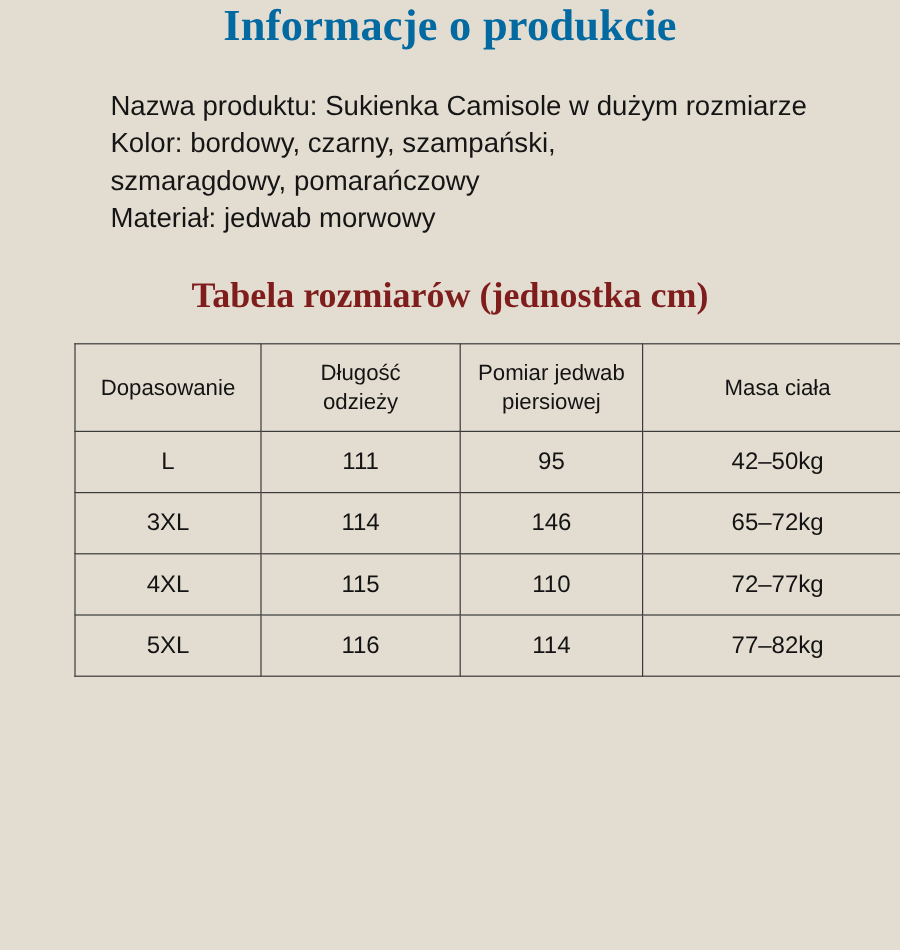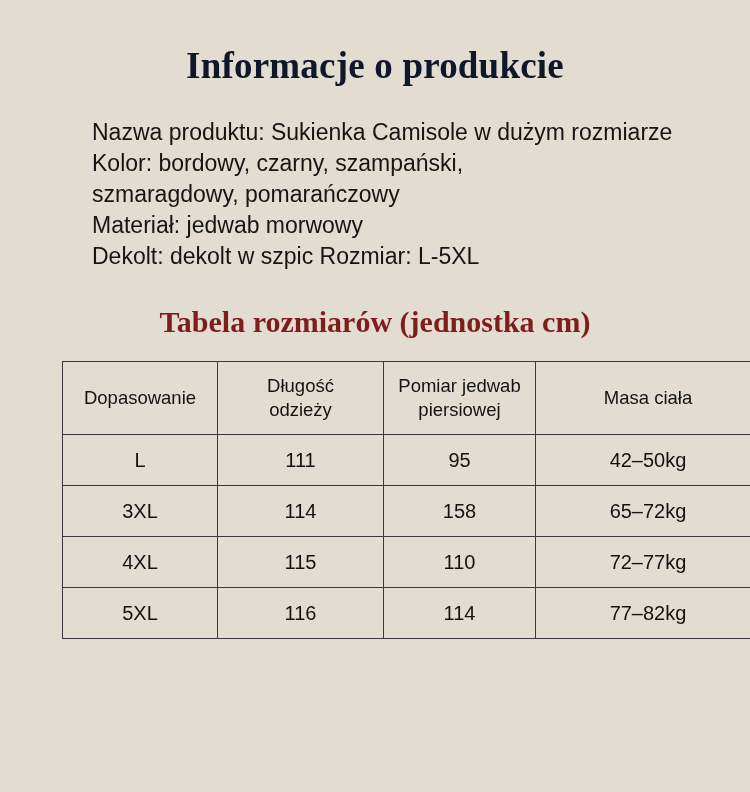--- a/index.html
+++ b/index.html
@@ -20,22 +20,21 @@
     height: 792px;
     box-sizing: border-box;
   }
   .main-title {
     text-align: center;
     font-family: "Liberation Serif", serif;
     font-weight: bold;
     font-size: 37px;
     letter-spacing: 0.2px;
     margin: 0;
-    padding-top: 44px;
-    color: #0f172a;
+    color: #0369a1;
   }
   .info-block {
     margin: 30px 0 0 92px;
     font-size: 23px;
     line-height: 31px;
     color: #151515;
   }
   .info-line {
     white-space: nowrap;
   }
@@ -91,21 +90,20 @@
 
 <div class="page">
 
   <h1 class="main-title">Informacje o produkcie</h1>
 
   <div class="info-block">
     <div class="info-line">Nazwa produktu: Sukienka Camisole w dużym rozmiarze</div>
     <div class="info-line">Kolor: bordowy, czarny, szampański,</div>
     <div class="info-line">szmaragdowy, pomarańczowy</div>
     <div class="info-line">Materiał: jedwab morwowy</div>
-    <div class="info-line">Dekolt: dekolt w szpic Rozmiar: L-5XL</div>
   </div>
 
   <h2 class="table-title">Tabela rozmiarów (jednostka cm)</h2>
 
   <div class="table-wrap">
     <table class="size-table">
       <colgroup>
         <col class="c1">
           <col class="c2">
           <col class="c3">
@@ -132,21 +130,21 @@
       <tbody>
         <tr>
           <td>L</td>
           <td>111</td>
           <td>95</td>
           <td>42–50kg</td>
         </tr>
         <tr>
           <td>3XL</td>
           <td>114</td>
-          <td>158</td>
+          <td>146</td>
           <td>65–72kg</td>
         </tr>
         <tr>
           <td>4XL</td>
           <td>115</td>
           <td>110</td>
           <td>72–77kg</td>
         </tr>
         <tr>
           <td>5XL</td>

